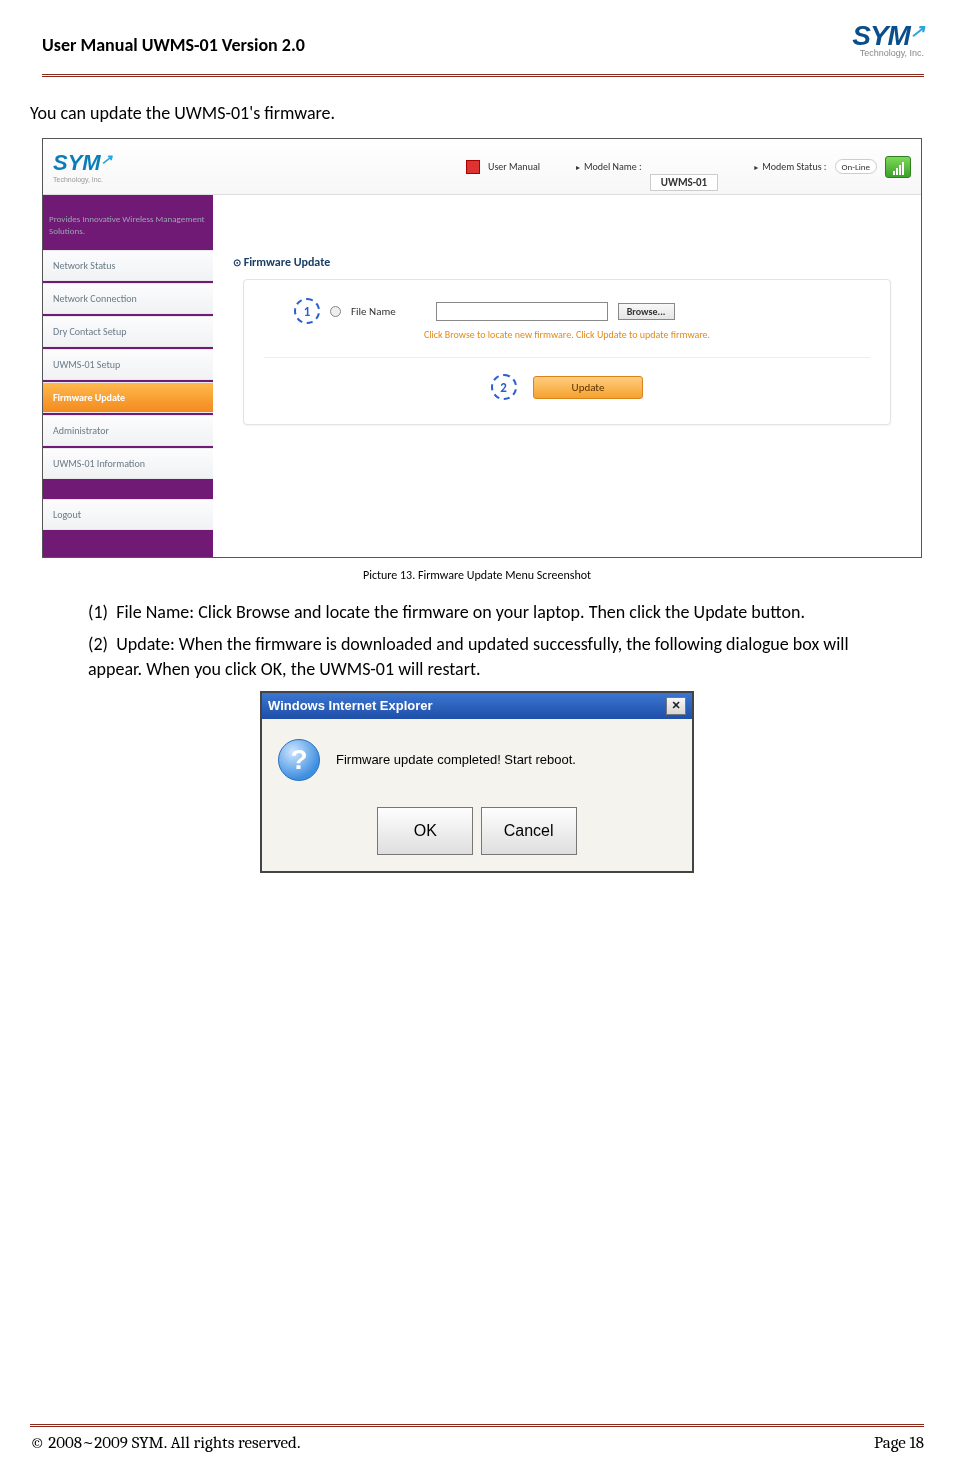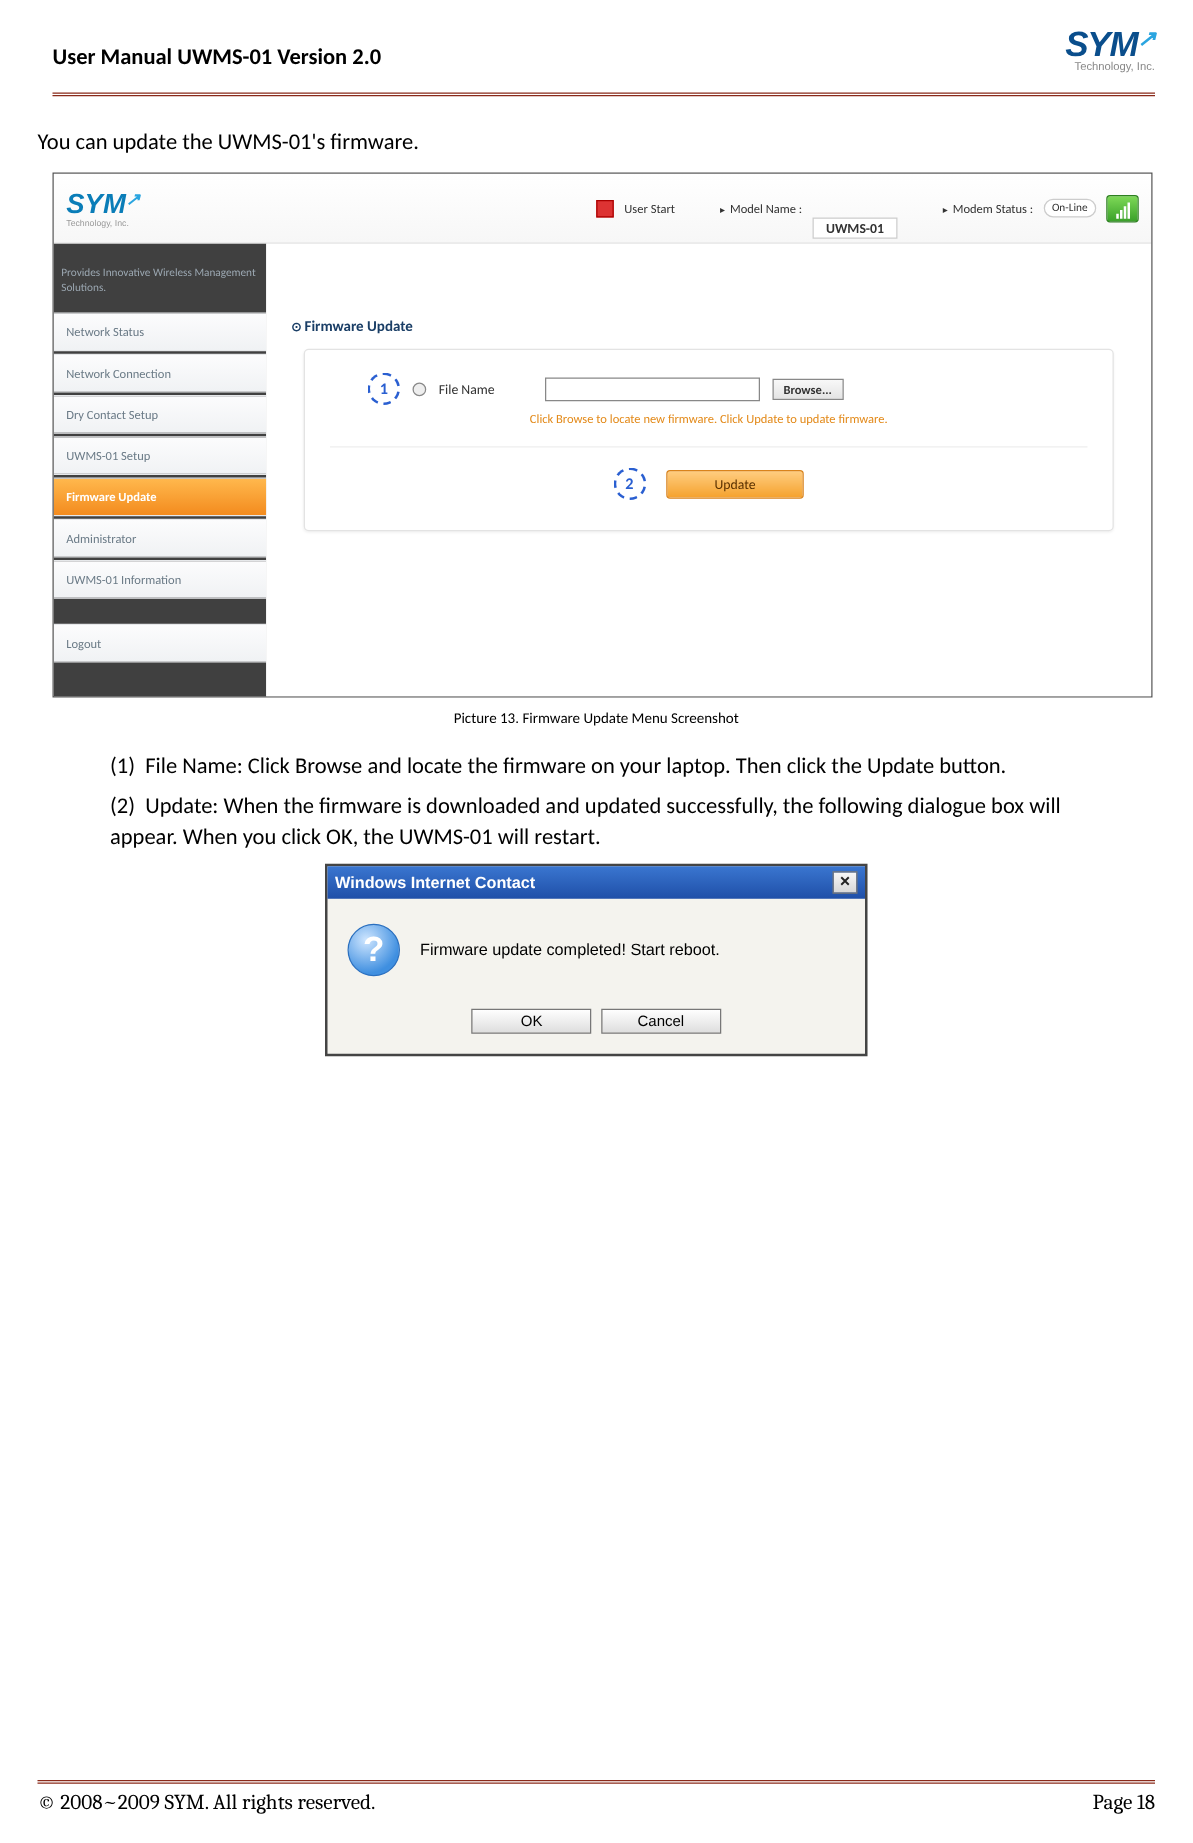--- a/index.html
+++ b/index.html
@@ -109,21 +109,21 @@
   .status-pill {
     font-size:9px;background:#fff;border:1px solid #ccc;border-radius:8px;padding:1px 6px;
   }
   .signal-btn {
     width:24px;height:18px;background:linear-gradient(#7ed957,#3aa12a);border-radius:3px;border:1px solid #2d8020;display:inline-flex;align-items:flex-end;justify-content:center;gap:1px;padding-bottom:2px;
   }
   .signal-btn i{display:block;width:2px;background:#fff}
   .ss-body { display:flex; height: calc(100% - 55px); }
   .ss-side {
     width: 170px;
-    background: #404040;
+    background: #701a75;
     padding-top: 18px;
     font-size: 10px;
     color: #777;
   }
   .ss-side .caption {
     font-size: 9px;
     color: #9aa6b0;
     padding: 0 6px 14px 6px;
     line-height: 1.3;
   }
@@ -202,21 +202,21 @@
   .q-icon{
     width:40px;height:40px;border-radius:50%;
     background: radial-gradient(circle at 35% 30%, #cfe6ff, #3f8fe0 70%);
     color:#fff;font-size:28px;font-weight:bold;display:flex;align-items:center;justify-content:center;
     border:1px solid #2a6fbf;
     flex:0 0 40px;
   }
   .dlg-msg{ color:#000000; font-size:13px; }
   .dlg-btns{ text-align:center; padding:6px 0 16px 0; }
   .dlg-btn{
-    font-size:12px;padding:2px 0;width:96px;border:1px solid #777;background:linear-gradient(#fefefe,#dedede);
+    font-size:16px;padding:14px 0;width:96px;border:1px solid #777;background:linear-gradient(#fefefe,#dedede);
     margin:0 2px;
   }
   .ftr{
     position:absolute;left:30px;right:30px;bottom:22px;
     border-top:3px double #8a2a1a;
     padding-top:6px;
     display:flex;justify-content:space-between;
     font-family: Cambria, Georgia, serif;
     font-size:17px;
   }
@@ -237,21 +237,21 @@
   <div class="intro">You can update the UWMS-01's firmware.</div>
 
   <div class="screenshot1">
     <div class="ss-top">
       <div class="logo-area">
         <div class="sym2"><span>SYM</span><span style="color:#2aa5e0;font-size:14px;position:relative;top:-6px">↗</span></div>
         <div class="tag2">Technology, Inc.</div>
       </div>
       <div class="right-info">
         <span class="pdf-ico"></span>
-        <span>User Start</span>
+        <span>User Manual</span>
         <span style="width:20px"></span>
         <span class="arrow-r">Model Name  :</span>
         <span class="model-box">UWMS-01</span>
         <span style="width:20px"></span>
         <span class="arrow-r">Modem Status  :</span>
         <span class="status-pill">On-Line</span>
         <span class="signal-btn">
           <i style="height:4px"></i>
             <i style="height:7px"></i>
             <i style="height:10px"></i>
@@ -300,21 +300,21 @@
     <li>
       <span>(1)</span>&nbsp;&nbsp;<span>File Name: Click Browse and locate the firmware on your laptop.  Then click the Update button.</span>
     </li>
     <li>
       <span>(2)</span>&nbsp;&nbsp;<span>Update: When the firmware is downloaded and updated successfully, the following dialogue box will appear.  When you click OK, the UWMS-01 will restart.</span>
     </li>
   </ol>
 
   <div class="dialog">
     <div class="dlg-title">
-      <span>Windows Internet Contact</span>
+      <span>Windows Internet Explorer</span>
       <span class="dlg-x">✕</span>
     </div>
     <div class="dlg-body">
       <div class="q-icon">?</div>
       <div class="dlg-msg">Firmware update completed! Start reboot.</div>
     </div>
     <div class="dlg-btns">
       <button class="dlg-btn">OK</button>
       <button class="dlg-btn">Cancel</button>
     </div>

